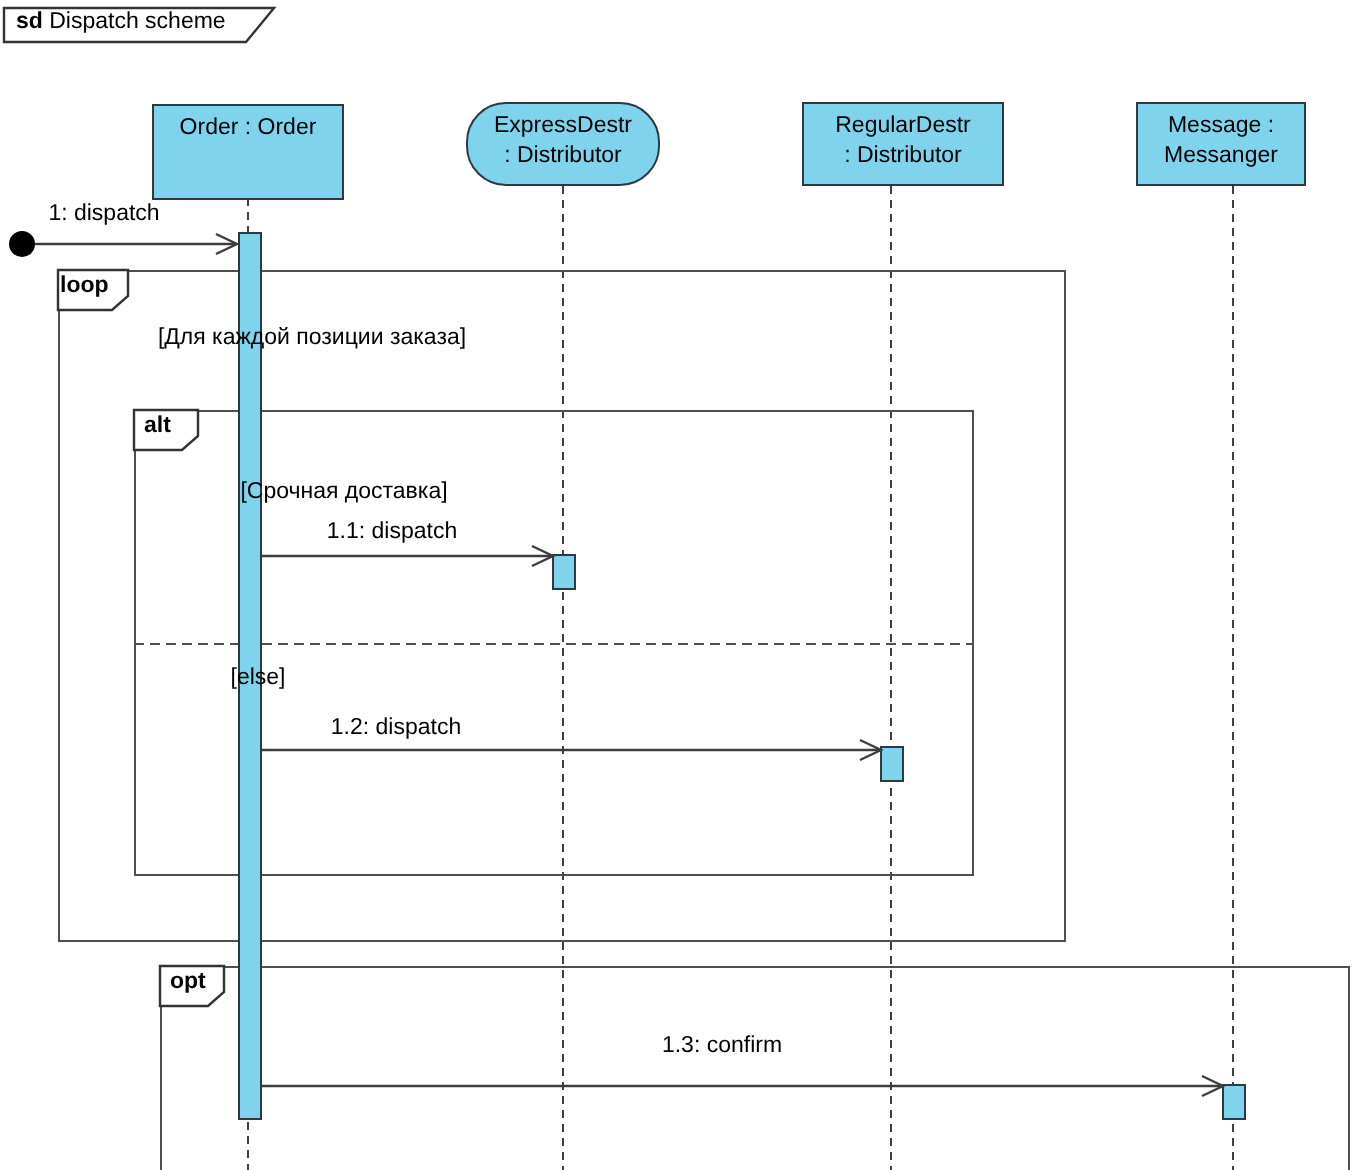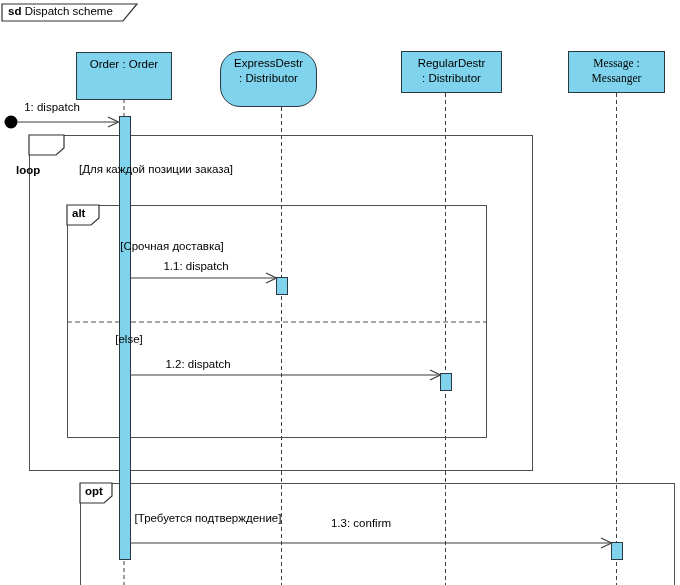--- a/index.html
+++ b/index.html
@@ -43,25 +43,25 @@
     <line x1="445.5" y1="93" x2="445.5" y2="585" stroke="#3F3F3F" stroke-width="1" stroke-dasharray="4,3"></line>
     <line x1="616.5" y1="93" x2="616.5" y2="585" stroke="#3F3F3F" stroke-width="1" stroke-dasharray="4,3"></line>
     <line x1="67" y1="322" x2="487" y2="322" stroke="var(--frame-border,#4F4F4F)" stroke-width="1" stroke-dasharray="5,3"></line>
   </svg>
 
   <div class="frame" style="left:29px; top:135px; width:504px; height:336px;"></div>
   <div class="frame" style="left:67px; top:205px; width:420px; height:233px;"></div>
   <div class="frame" style="left:80px; top:483px; width:595px; height:120px;"></div>
 
   <div class="head" style="left:76px; top:52px; width:96px; height:48px;">Order : Order</div>
-  <div class="head" style="left:220px; top:51px; width:97px; height:56px;border-radius:20px;">ExpressDestr
+  <div class="head" style="left:233px; top:51px; width:97px; height:42px;border-radius:20px;">ExpressDestr
 : Distributor</div>
   <div class="head" style="left:401px; top:51px; width:101px; height:42px;">RegularDestr
 : Distributor</div>
-  <div class="head" style="left:568px; top:51px; width:97px; height:42px;font-family:Liberation Serif, serif;">Message :
+  <div class="head" style="left:568px; top:51px; width:85px; height:42px;">Message :
 Messanger</div>
 
   <div class="act" style="left:119px; top:116px; width:12px; height:444px;"></div>
   <div class="act" style="left:276px; top:277px; width:12px; height:18px;"></div>
   <div class="act" style="left:440px; top:373px; width:12px; height:18px;"></div>
   <div class="act" style="left:611px; top:542px; width:12px; height:18px;"></div>
 
   <svg class="layer" id="geom-over">
     <polygon points="2,4 137,4 123,21 2,21" fill="#ffffff" stroke="#333333" stroke-width="1.2"></polygon>
     <polygon points="29,135 64,135 64,148 56,155 29,155" fill="#ffffff" stroke="#333333" stroke-width="1.2"></polygon>
@@ -86,27 +86,26 @@
       <line x1="131" y1="543" x2="611" y2="543"></line>
       <path d="M601,538 L611.5,543 L601,548"></path>
     </g>
   </svg>
 
   <div class="lbl" style="left:8px; top:5px;">
     <span class="kw">sd</span>
     <span>Dispatch scheme</span>
   </div>
 
-  <div class="lbl op" style="left:16px; top:137px;margin-top:27px;">loop</div>
+  <div class="lbl op" style="left:30px; top:137px;">loop</div>
   <div class="lbl op" style="left:72px; top:207px;">alt</div>
   <div class="lbl op" style="left:85px; top:485px;">opt</div>
 
   <div class="lbl c" style="left:156px; top:163px;">[Для каждой позиции заказа]</div>
   <div class="lbl c" style="left:172px; top:240px;text-align:center;">[Срочная доставка]</div>
   <div class="lbl c" style="left:129px; top:333px;">[else]</div>
-  <div class="lbl c" style="left:208px; top:512px;">[Требуется подтверждение]</div>
 
   <div class="lbl c" style="left:52px; top:101px;">1: dispatch</div>
   <div class="lbl c" style="left:196px; top:260px;">1.1: dispatch</div>
   <div class="lbl c" style="left:198px; top:358px;">1.2: dispatch</div>
   <div class="lbl c" style="left:361px; top:517px;text-align:center;">1.3: confirm</div>
 
 </div>
 
 </body></html>

